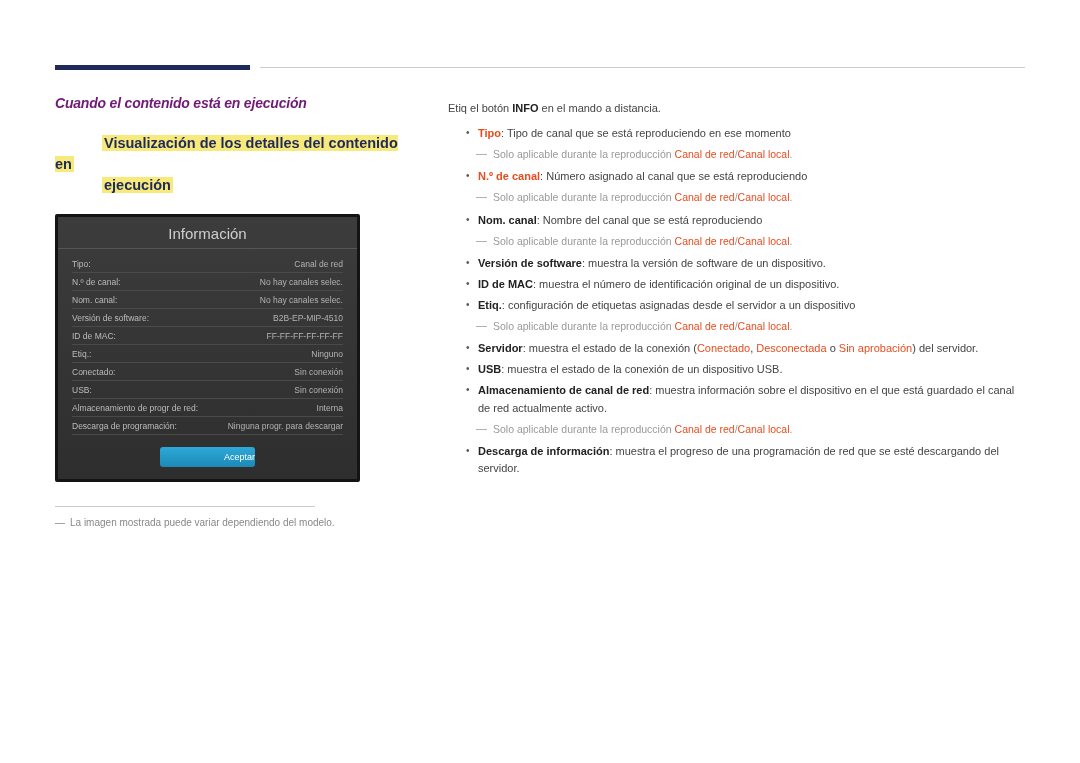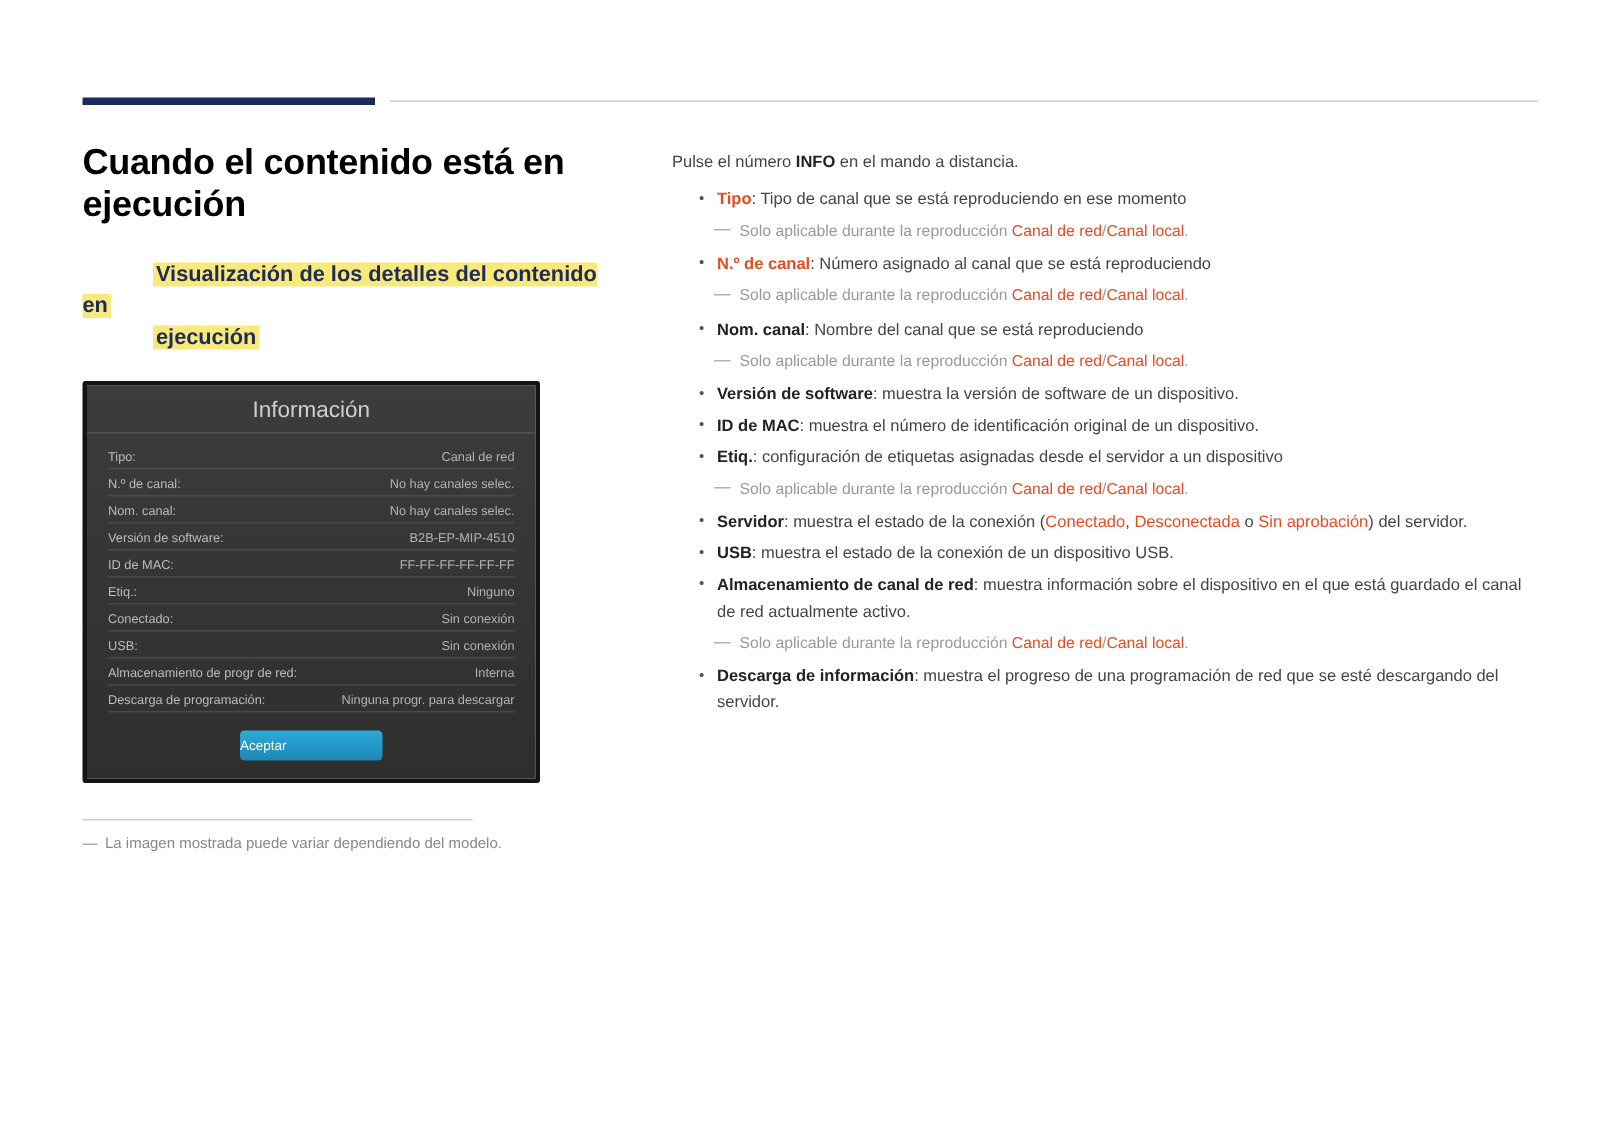--- a/index.html
+++ b/index.html
@@ -27,24 +27,25 @@
     height: 1px;
     background: #ccc;
   }
   .left-col {
     position: absolute;
     left: 55px;
     top: 95px;
     width: 365px;
   }
   .h1 {
-    font-size: 24px;
+    font-size: 14px;
     font-weight: 600;
-    color: #000000;
+    color: #701a75;
     letter-spacing: -0.2px;
+    font-style: italic;
   }
   .h2 {
     margin-top: 22px;
     font-size: 14.5px;
     font-weight: 600;
     color: #1e2a5a;
     line-height: 1.45;
   }
   .hl { background: #f7e97a; padding: 0 2px; margin-left: 47px; }
   .panel {
@@ -74,21 +75,21 @@
     border-bottom: 1px solid #4a4a4a;
     align-items: center;
   }
   .row .val { color: #b3b3b3; }
   .btn {
     display: block;
     margin: 12px auto 0;
     width: 95px;
     height: 20px;
     line-height: 20px;
-    text-align: left;
+    text-align: right;
     font-size: 9px;
     color: #fff;
     background: linear-gradient(#2da9d9, #1d88b5);
     border-radius: 3px;
   }
   .hr {
     margin-top: 24px;
     width: 260px;
     height: 1px;
     background: #ccc;
@@ -204,21 +205,21 @@
       </div>
     <div class="btn">Aceptar</div>
   </div>
 
   <div class="hr"></div>
   <div class="footnote">La imagen mostrada puede variar dependiendo del modelo.</div>
 </div>
 
 <div class="right-col">
   <div class="intro">
-    <span>Pulse el número </span><span class="b">INFO</span><span> en el mando a distancia.</span>
+    <span>Etiq el botón </span><span class="b">INFO</span><span> en el mando a distancia.</span>
   </div>
 
   <div class="li"><span class="red">Tipo</span><span>: Tipo de canal que se está reproduciendo en ese momento</span></div>
   <div class="subli"><span>Solo aplicable durante la reproducción </span><span class="redn">Canal de red</span><span>/</span><span class="redn">Canal local</span><span>.</span></div>
 
   <div class="li"><span class="red">N.º de canal</span><span>: Número asignado al canal que se está reproduciendo</span></div>
   <div class="subli"><span>Solo aplicable durante la reproducción </span><span class="redn">Canal de red</span><span>/</span><span class="redn">Canal local</span><span>.</span></div>
 
   <div class="li"><span class="b">Nom. canal</span><span>: Nombre del canal que se está reproduciendo</span></div>
   <div class="subli"><span>Solo aplicable durante la reproducción </span><span class="redn">Canal de red</span><span>/</span><span class="redn">Canal local</span><span>.</span></div>

